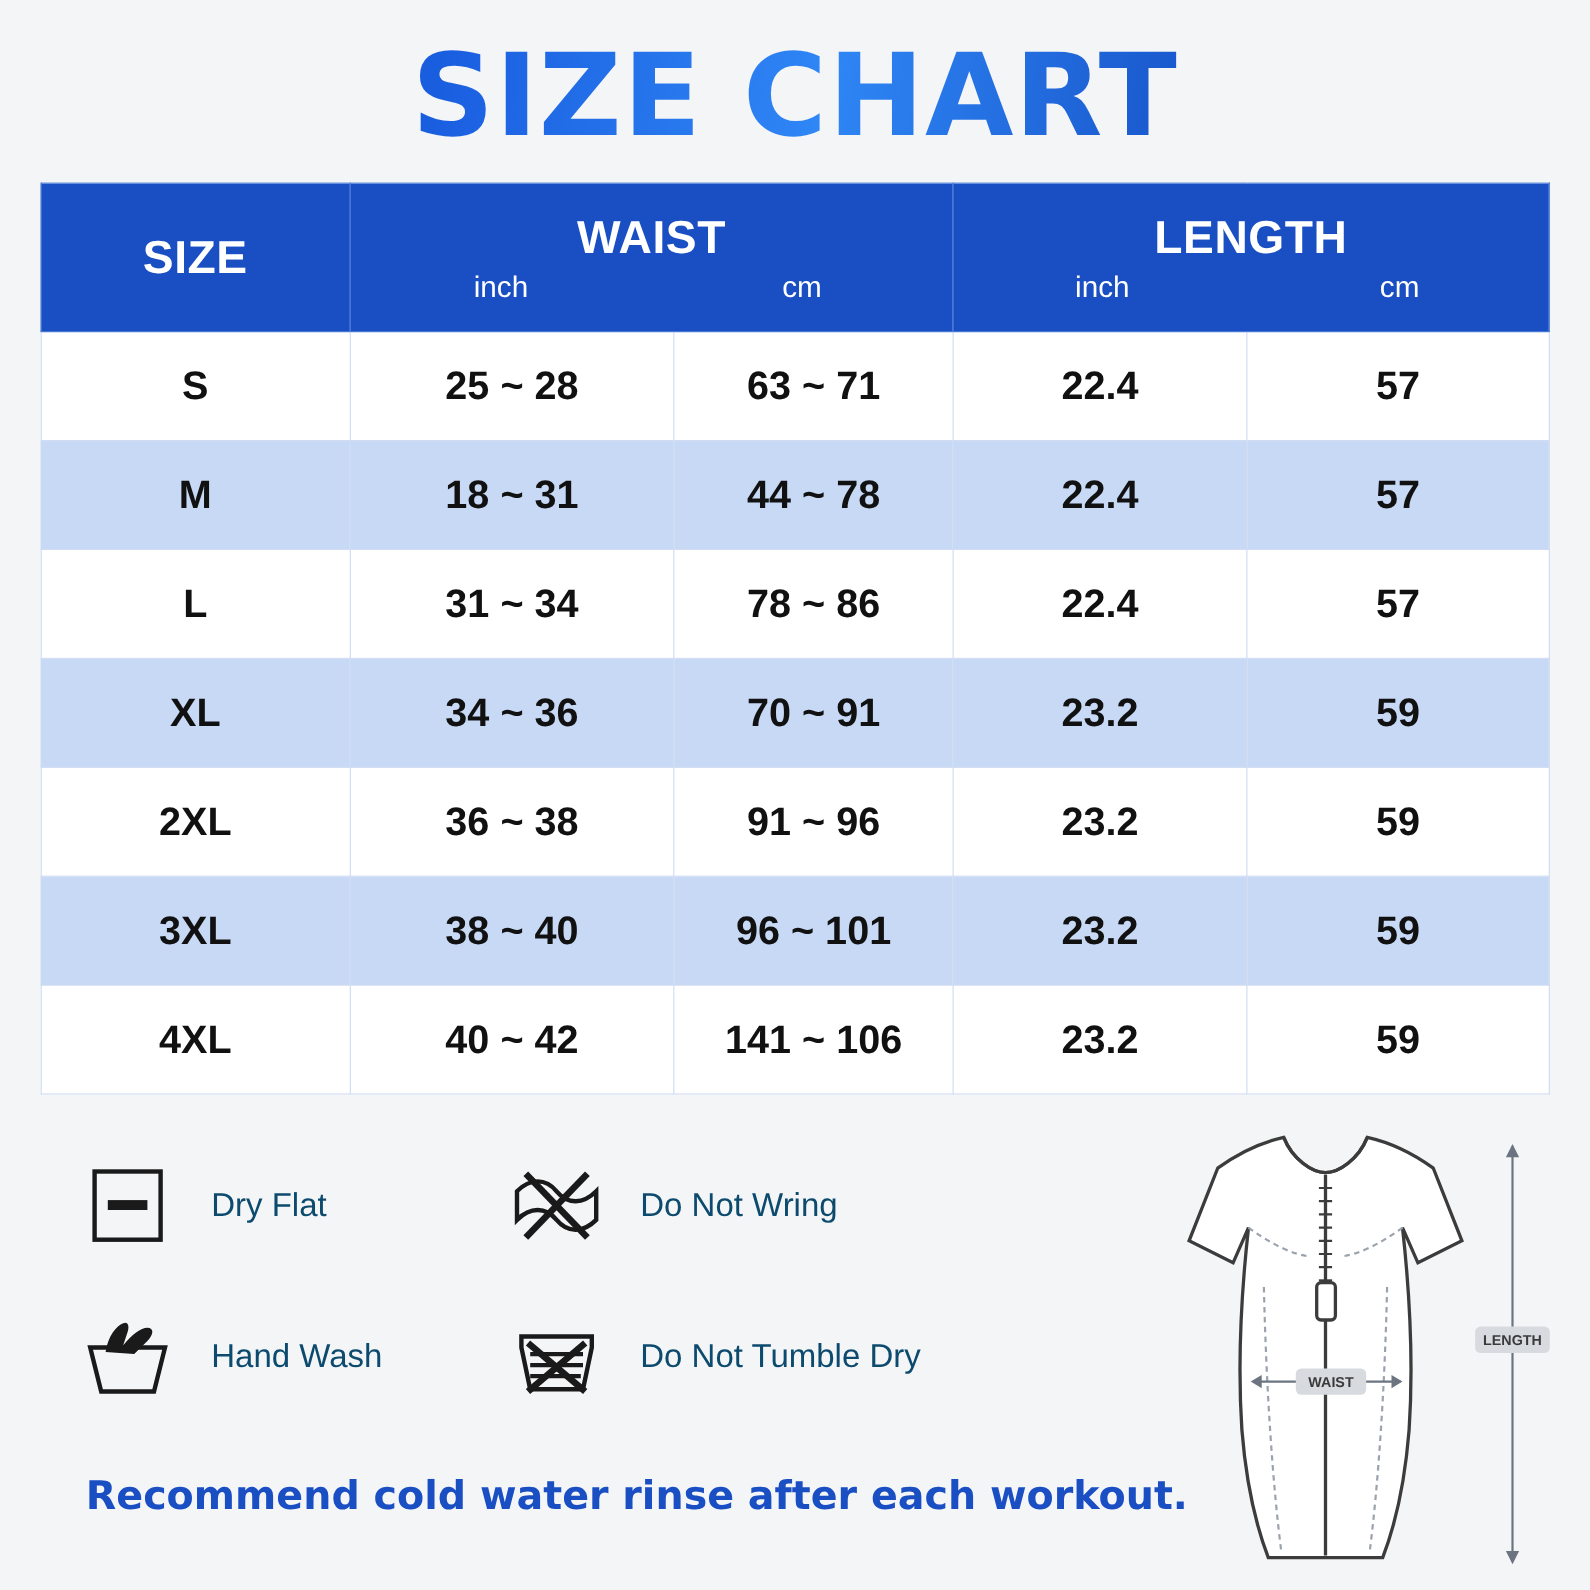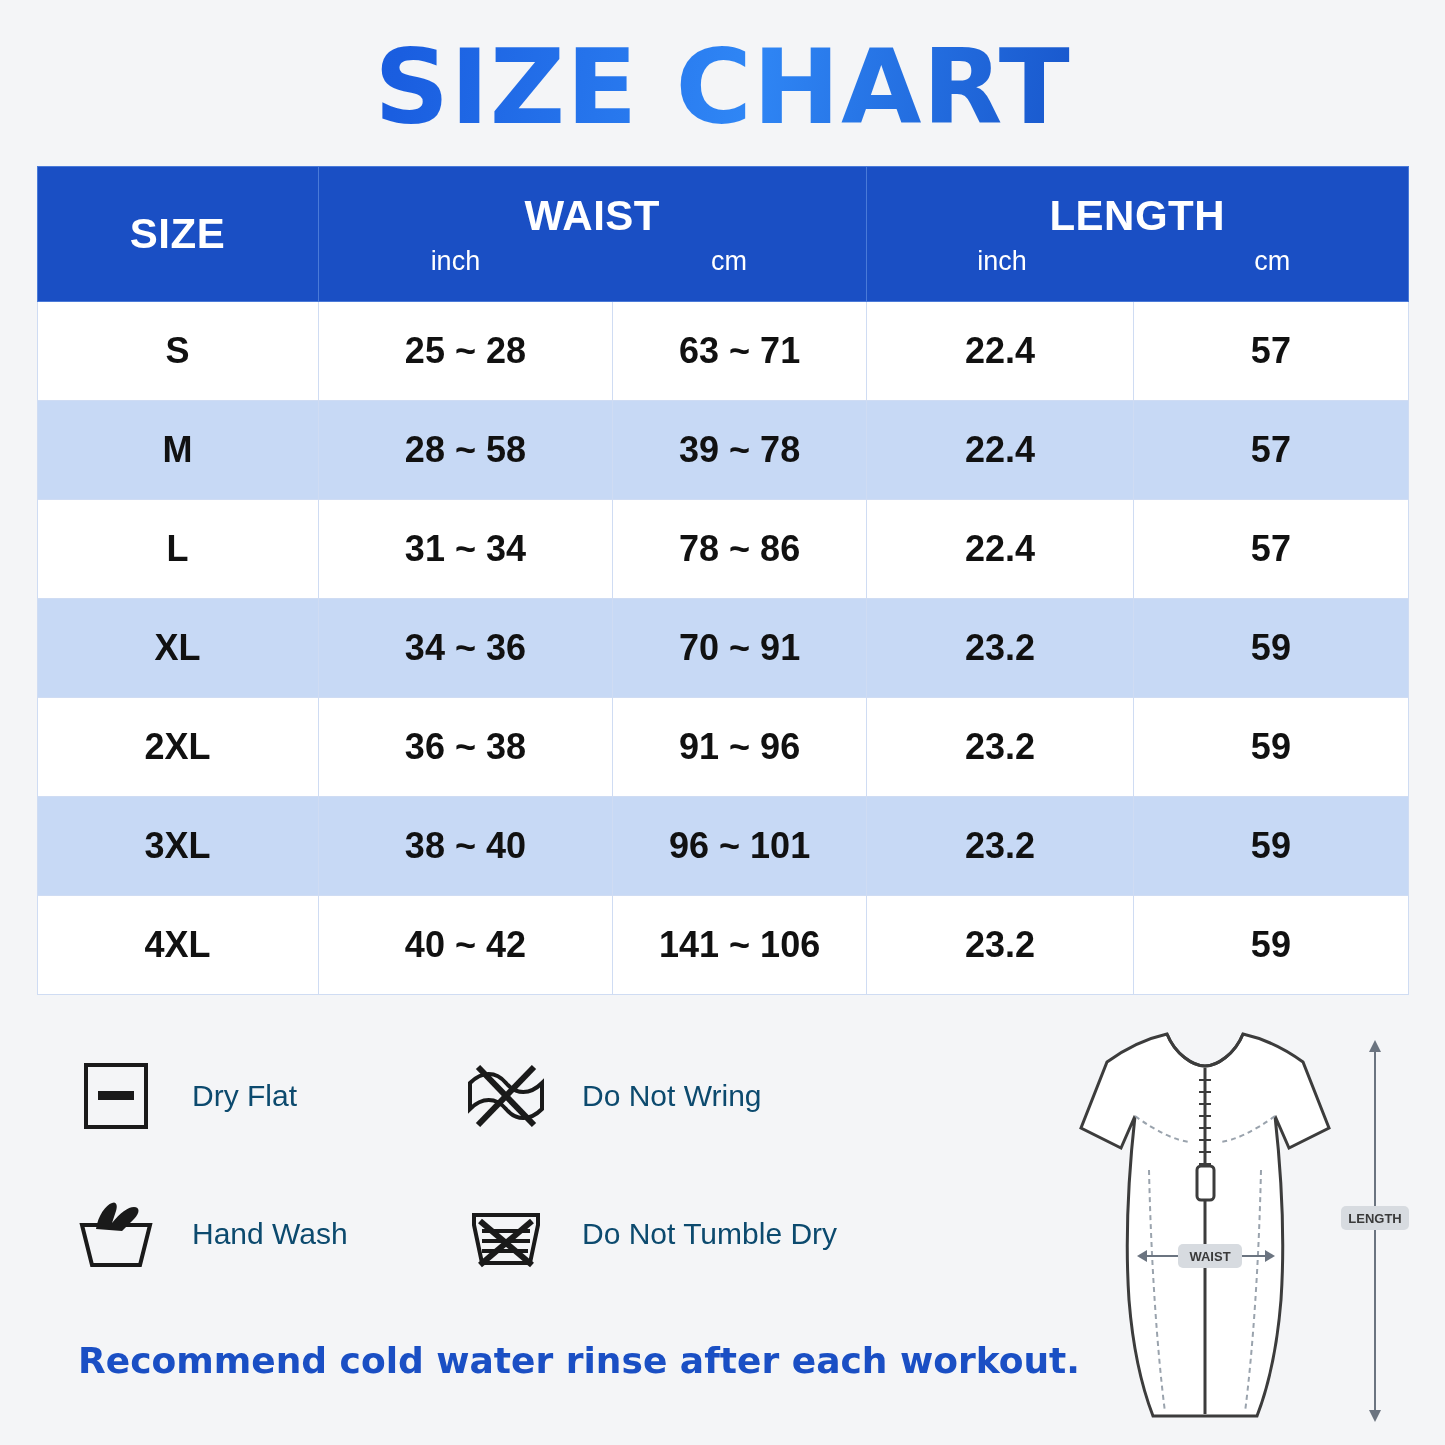--- a/index.html
+++ b/index.html
@@ -201,22 +201,22 @@
       <tbody>
         <tr class="odd">
           <td>S</td>
           <td>25 ~ 28</td>
           <td>63 ~ 71</td>
           <td>22.4</td>
           <td>57</td>
         </tr>
         <tr class="even">
           <td>M</td>
-          <td>28 ~ 58</td>
-          <td>39 ~ 78</td>
+          <td>18 ~ 31</td>
+          <td>44 ~ 78</td>
           <td>22.4</td>
           <td>57</td>
         </tr>
         <tr class="odd">
           <td>L</td>
           <td>31 ~ 34</td>
           <td>78 ~ 86</td>
           <td>22.4</td>
           <td>57</td>
         </tr>

